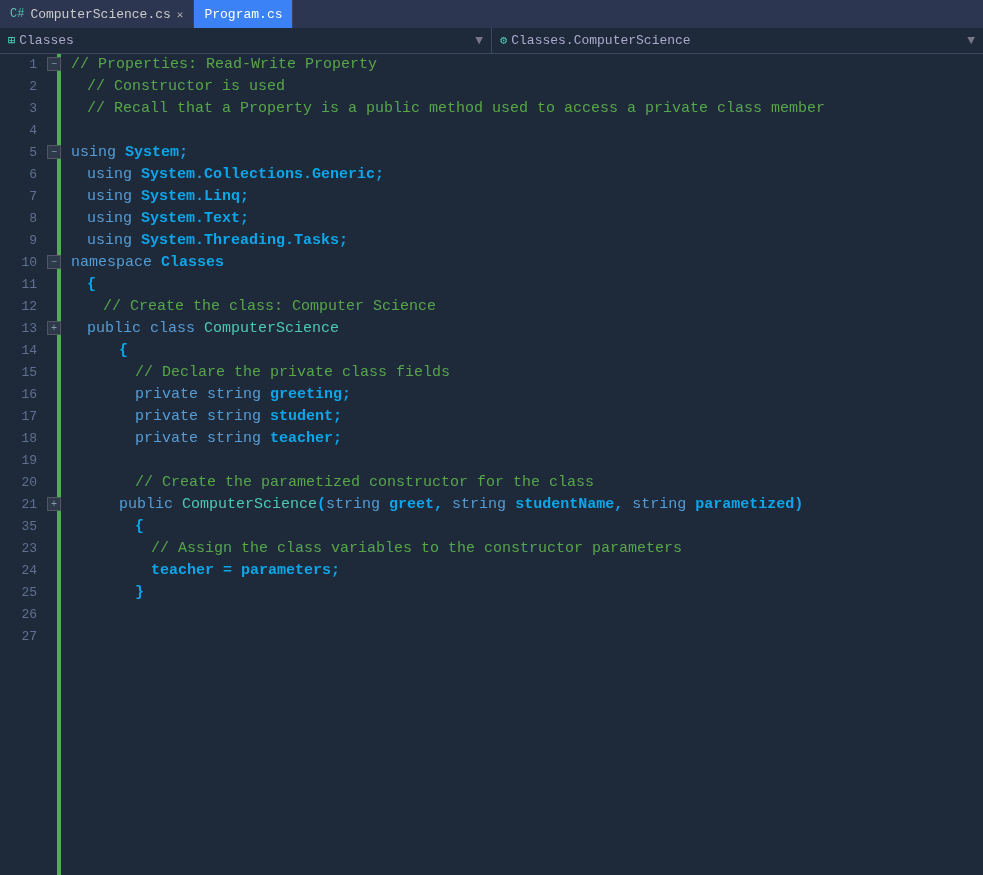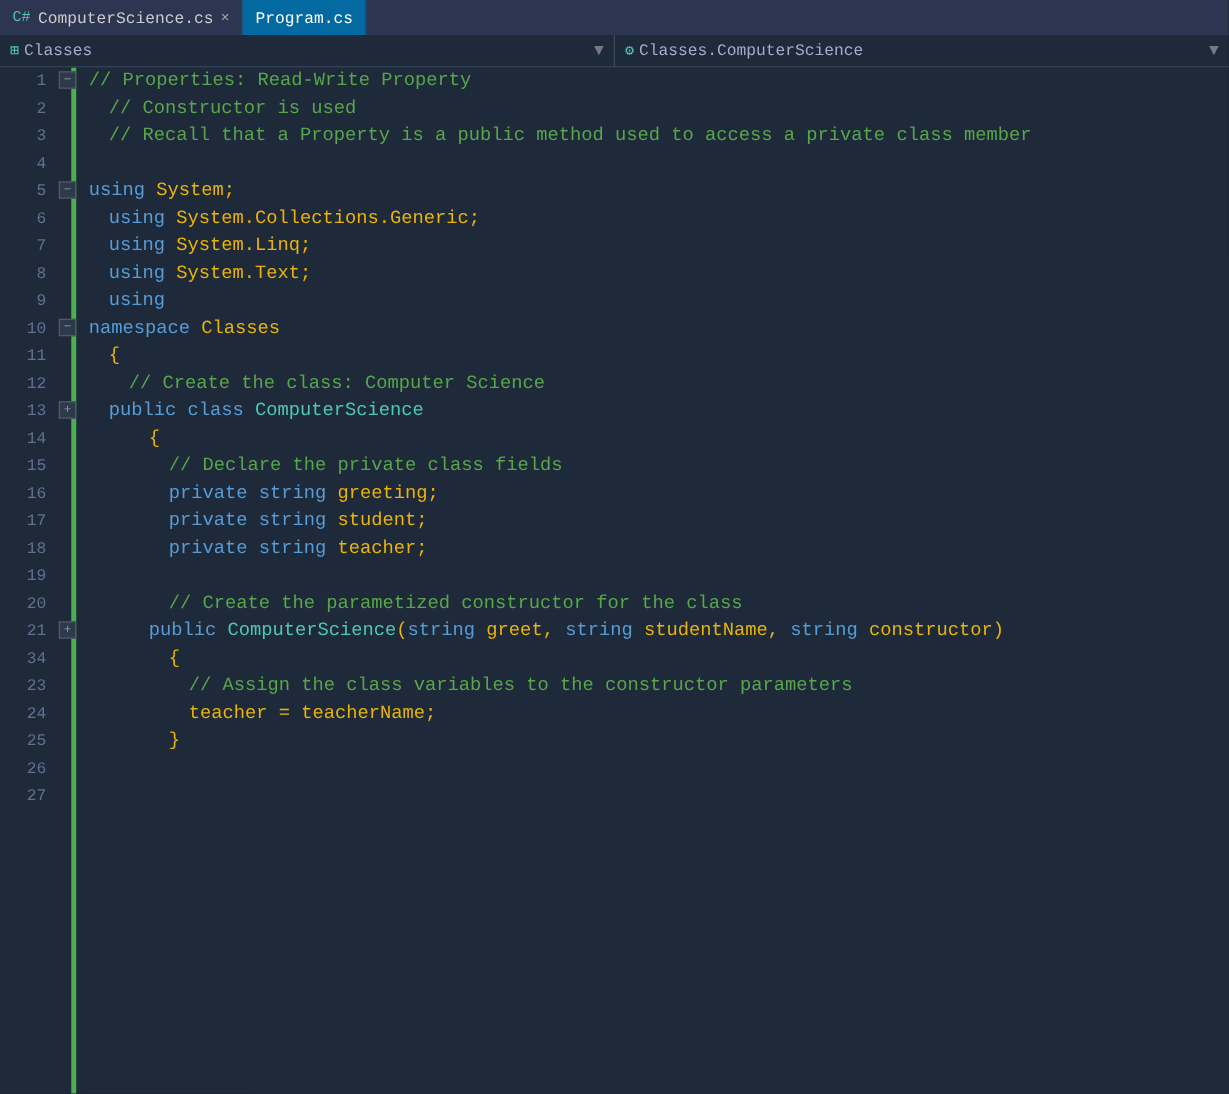--- a/index.html
+++ b/index.html
@@ -21,21 +21,21 @@
       display: flex;
       align-items: center;
       padding: 0 10px;
       font-size: 13px;
       color: #ccc;
       gap: 6px;
       cursor: pointer;
       border-right: 1px solid #3a4060;
     }
     .tab.active {
-      background: #0369a1;
+      background: #3b82f6;
       color: #fff;
     }
     .tab-close {
       font-size: 11px;
       color: #aaa;
       cursor: pointer;
     }
     .tab-icon {
       color: #4ec9b0;
       font-size: 12px;
@@ -146,21 +146,21 @@
       white-space: pre;
       font-size: 15px;
       display: flex;
       align-items: center;
     }
 
     
     .c-comment   { color: #57a64a; }
     .c-keyword   { color: #569cd6; text-align: right; }
     .c-class     { color: #4ec9b0; text-align: center; }
-    .c-plain     { color: #eab308; }
+    .c-plain     { color: #0ea5e9; font-weight: bold; }
 
     
     .code-line {
       position: relative;
     }
   </style>
 </head>
 <body>
 
 <div class="title-bar">
@@ -204,21 +204,21 @@
     <div class="line-num">12</div>
     <div class="line-num">13</div>
     <div class="line-num">14</div>
     <div class="line-num">15</div>
     <div class="line-num">16</div>
     <div class="line-num">17</div>
     <div class="line-num">18</div>
     <div class="line-num">19</div>
     <div class="line-num">20</div>
     <div class="line-num">21</div>
-    <div class="line-num">34</div>
+    <div class="line-num">35</div>
     <div class="line-num">23</div>
     <div class="line-num">24</div>
     <div class="line-num">25</div>
     <div class="line-num">26</div>
     <div class="line-num">27</div>
   </div>
 
   <div class="gutter">
     <div class="green-bar"></div>
 
@@ -266,20 +266,21 @@
 
     <div class="code-line">
       <span style="display:inline-block;width:16px;"></span>
       <span class="c-keyword">using</span>
       <span class="c-plain"> System.Text;</span>
     </div>
 
     <div class="code-line">
       <span style="display:inline-block;width:16px;"></span>
       <span class="c-keyword">using</span>
+      <span class="c-plain"> System.Threading.Tasks;</span>
     </div>
 
     <div class="code-line">
       <span class="c-keyword">namespace</span>
       <span class="c-plain"> Classes</span>
     </div>
 
     <div class="code-line">
       <span style="display:inline-block;width:16px;"></span>
       <span class="c-plain">{</span>
@@ -344,38 +345,38 @@
       <span style="display:inline-block;width:48px;"></span>
       <span class="c-keyword">public</span>
       <span class="c-plain"> </span>
       <span class="c-class">ComputerScience</span>
       <span class="c-plain">(</span>
       <span class="c-keyword">string</span>
       <span class="c-plain"> greet, </span>
       <span class="c-keyword">string</span>
       <span class="c-plain"> studentName, </span>
       <span class="c-keyword">string</span>
-      <span class="c-plain"> constructor)</span>
+      <span class="c-plain"> parametized)</span>
     </div>
 
     <div class="code-line">
       <span style="display:inline-block;width:64px;"></span>
       <span class="c-plain">{</span>
     </div>
 
     <div class="code-line">
       <span style="display:inline-block;width:80px;"></span>
       <span class="c-comment">// Assign the class variables to the constructor parameters</span>
     </div>
 
 
 
     <div class="code-line">
       <span style="display:inline-block;width:80px;"></span>
-      <span class="c-plain">teacher = teacherName;</span>
+      <span class="c-plain">teacher = parameters;</span>
     </div>
 
     <div class="code-line">
       <span style="display:inline-block;width:64px;"></span>
       <span class="c-plain">}</span>
     </div>
 
   </div>
 </div>
 

